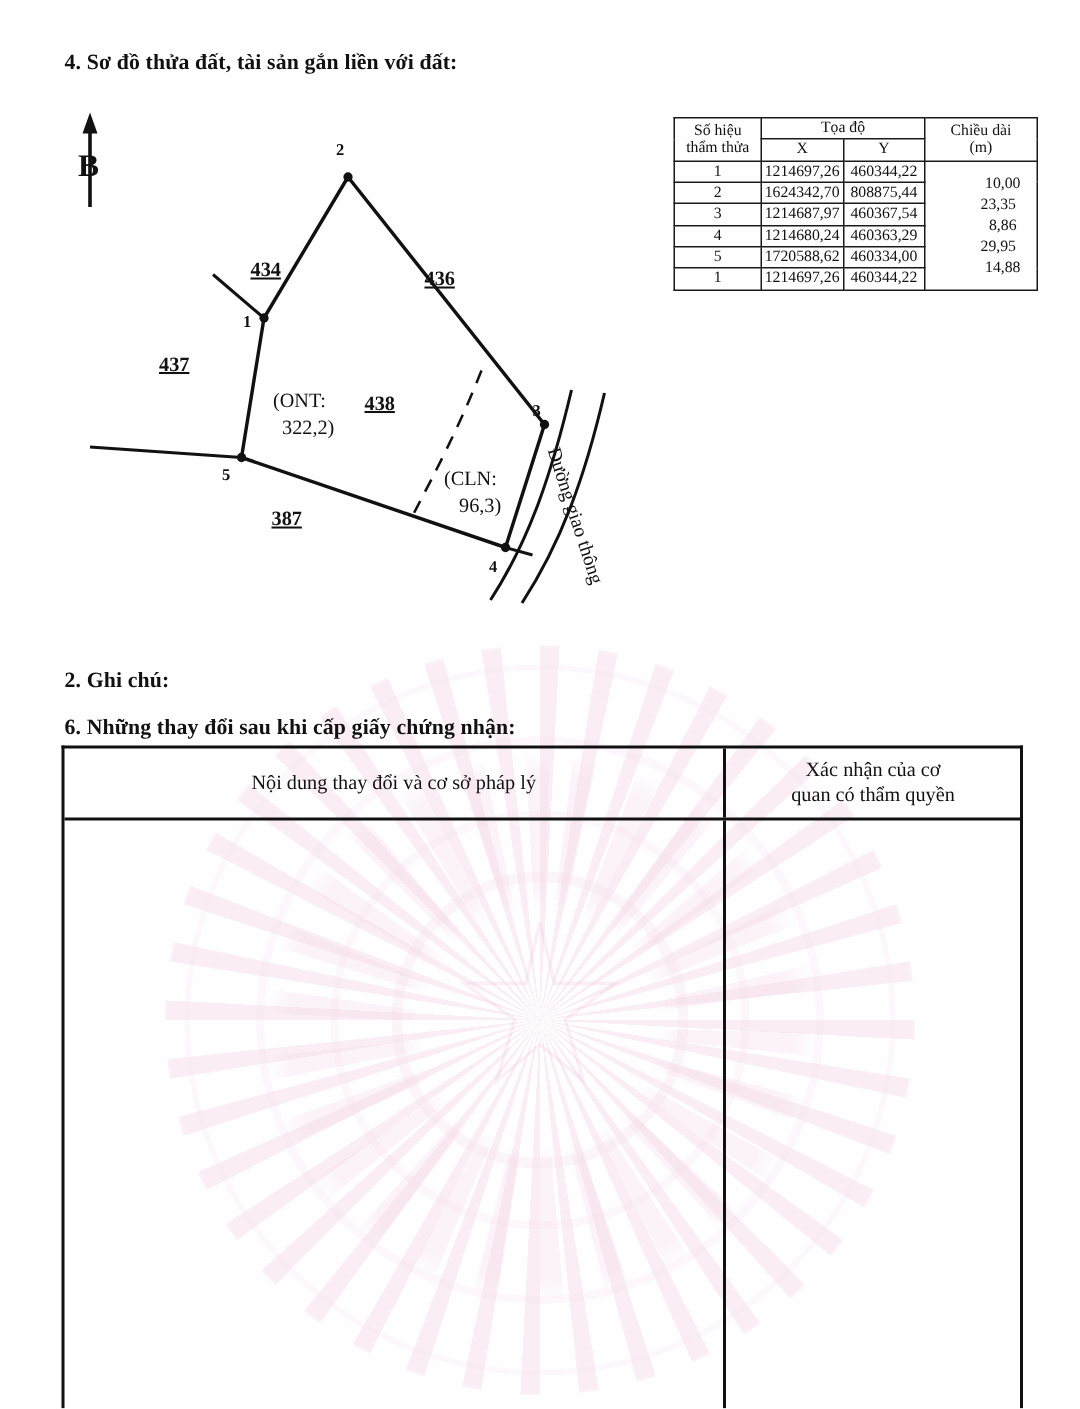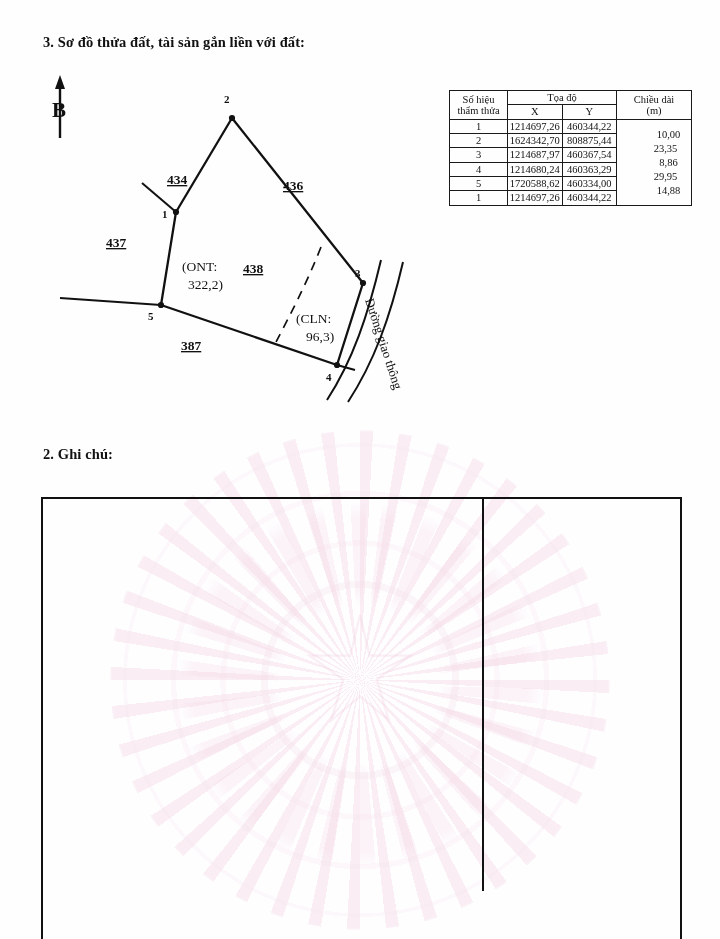--- a/index.html
+++ b/index.html
@@ -86,21 +86,20 @@
     font-size: 15px;
     letter-spacing: .2px;
     margin-bottom: 6px;
     white-space: nowrap;
   }
   table.coord {
     border-collapse: collapse;
     width: 243px;
     table-layout: fixed;
     font-family: "Liberation Serif", serif;
-    margin-top: 12px;
   }
   table.coord th, table.coord td {
     border: 1px solid #1a1a1a;
     text-align: center;
     font-size: 10.5px;
     line-height: 1.08;
     padding: 1px 1px;
   }
   table.coord th { font-weight: normal; }
   .th-sohieu { font-size: 10px; padding: 2px 1px; line-height: 1.15; }
@@ -171,21 +170,21 @@
 <body>
 
 <div id="page">
 
   <div class="watermark"></div>
   <div class="watermark2"></div>
   <svg class="wm-star" viewBox="0 0 100 100">
     <polygon points="50,4 58,38 92,38 64,58 74,92 50,72 26,92 36,58 8,38 42,38" fill="none" stroke="#f0cdde" stroke-width="2"></polygon>
   </svg>
 
-  <div class="heading" id="h-sec4">3. Sơ đồ thửa đất, tài sản gắn liền với đất:</div>
+  <div class="heading" id="h-sec4">4. Sơ đồ thửa đất, tài sản gắn liền với đất:</div>
 
   <div id="sketch">
     <svg width="400" height="350" viewBox="0 0 400 350" xmlns="http://www.w3.org/2000/svg">
 
       <g>
         <line x1="22" y1="68" x2="22" y2="14" stroke="#111" stroke-width="2.4"></line>
         <polygon points="22,5 17,19 27,19" fill="#111"></polygon>
       </g>
 
       <polyline points="138,142 194,48 325,213 299,295 123,235 138,142" fill="none" stroke="#111" stroke-width="2.3" stroke-linejoin="round"></polyline>
@@ -292,21 +291,31 @@
           <td class="idx">1</td>
           <td class="num">1214697,26</td>
           <td class="num">460344,22</td>
         </tr>
       </tbody>
     </table>
   </div>
 
   <div class="heading" id="h-sec5">2. Ghi chú:</div>
 
+  <div class="heading" id="h-sec6">6. Những thay đổi sau khi cấp giấy chứng nhận:</div>
 
   <div id="changes">
+    <div class="hdr-row">
+      <div class="cell-left">Nội dung thay đổi và cơ sở pháp lý</div>
+      <div class="cell-right">
+        <div>
+          <div>Xác nhận của cơ</div>
+          <div>quan có thẩm quyền</div>
+        </div>
+      </div>
+    </div>
     <div class="body-row">
       <div class="body-left"></div>
       <div class="body-right"></div>
     </div>
   </div>
 
 </div>
 
 </body></html>

